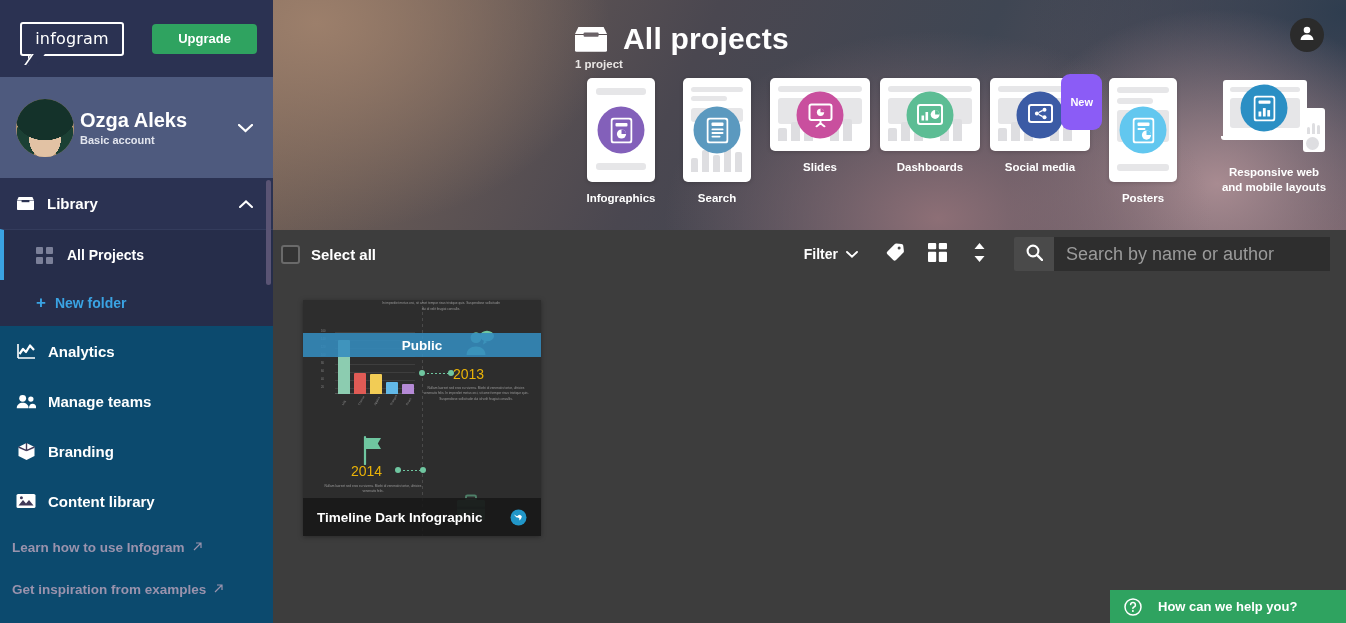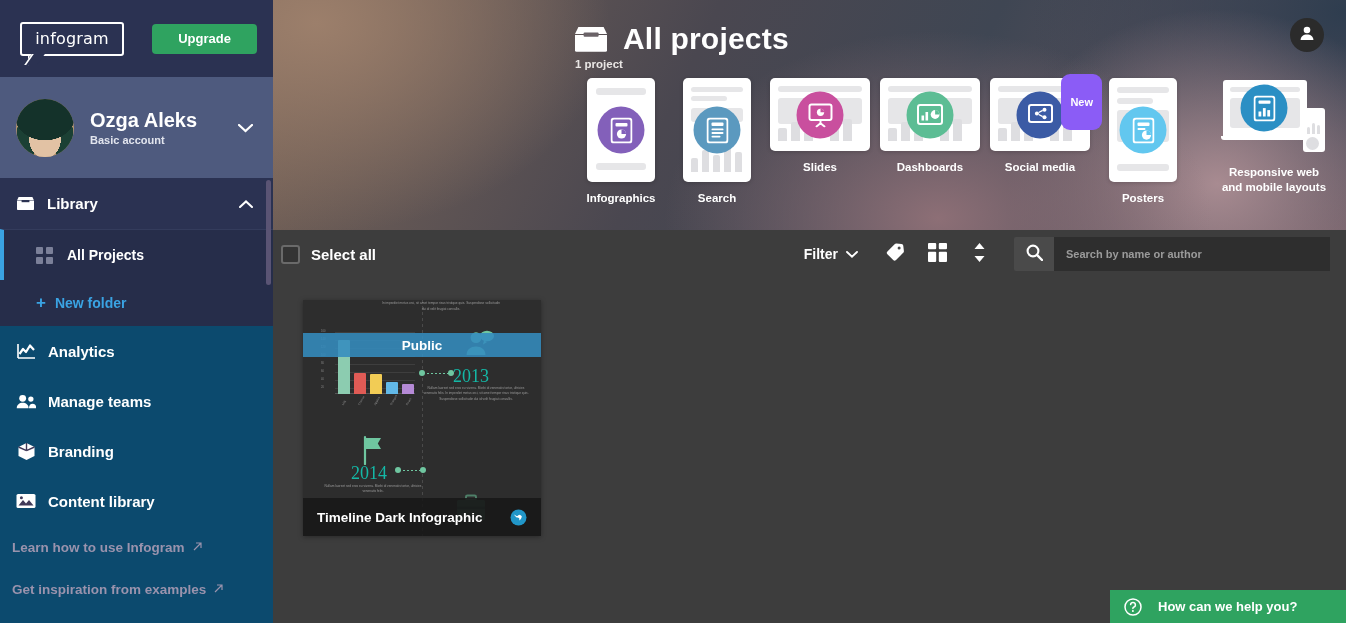--- a/index.html
+++ b/index.html
@@ -75,21 +75,21 @@
     flex: 0 0 58px;
   }
   .avatar-img:before {
     content:""; position:absolute; inset:0;
     background:
       radial-gradient(ellipse 30px 24px at 50% 30%, #14322a 0 99%, transparent 100%),
       radial-gradient(ellipse 16px 20px at 50% 68%, #e2c2a4 0 99%, transparent 100%),
       radial-gradient(ellipse 10px 26px at 19% 62%, #1b4034 0 99%, transparent 100%),
       radial-gradient(ellipse 10px 26px at 81% 62%, #1b4034 0 99%, transparent 100%);
   }
-  .profile-txt { margin-left: 16px; }
+  .profile-txt { margin-left: 6px; }
   .profile-name { color: #fff; font-size: 20px; font-weight: bold; line-height: 1.1; }
   .profile-sub { color: #e2e5ee; font-size: 11px; font-weight: bold; margin-top: 3px; }
   .profile-chev {
     position: absolute; right: 20px; top: 50%; transform: translateY(-50%);
     color: #fff; font-size: 14px;
   }
 
   .sb-section {
     height: 51px; background: #2b3252;
     display: flex; align-items: center; padding: 0 16px;
@@ -206,22 +206,22 @@
   }
   .selall-lbl { color: #fff; font-size: 15px; font-weight: bold; }
   .tb-right { margin-left: auto; display: flex; align-items: center; }
   .filter-btn { color: #fff; font-size: 14px; font-weight: bold; display: flex; align-items: center; cursor: pointer; margin-right: 22px; }
   .filter-chev { margin-left: 8px; font-size: 11px; }
   .tb-icon { width: 30px; height: 30px; display:flex; align-items:center; justify-content:center; cursor:pointer; margin-right: 12px; }
   .search-wrap { display: flex; align-items: center; background: #4a4a4a; border-radius: 2px; height: 34px; margin-left: 8px; }
   .search-ic { width: 40px; display:flex; align-items:center; justify-content:center; cursor:pointer; }
   .search-input {
     width: 276px; height: 34px; border: none; outline: none;
-    background: #2e2e2e; color: #ffffff; font-size: 11px;
-    padding: 0 12px; font-family: "Liberation Sans", sans-serif; font-weight: bold;
+    background: #2e2e2e; color: #ffffff; font-size: 18px;
+    padding: 0 12px; font-family: "Liberation Sans", sans-serif;
   }
   .search-input::placeholder { color: #9b9b9b; }
 
   
   .grid { padding: 22px 0 0 30px; display: flex; flex-wrap: wrap; gap: 18px; }
   .proj {
     width: 238px; height: 236px; background: #2a2a2a;
     position: relative; cursor: pointer; overflow: hidden;
     box-shadow: 0 1px 5px rgba(0,0,0,.35);
   }
@@ -231,22 +231,22 @@
      background: repeating-linear-gradient(to bottom,#4a4a4a 0 3px, transparent 3px 6px); }
   .mini-chart { position: absolute; left: 18px; top: 30px; width: 94px; height: 78px; }
   .mc-grid { position:absolute; left:14px; right:0; top:0; bottom:14px; }
   .mc-line { position:absolute; left:0; right:0; height:1px; background:#3e3e3e; }
   .mc-bar { position: absolute; bottom: 14px; width: 12px; border-radius: 1px 1px 0 0; }
   .mc-ax { position:absolute; left:14px; right:0; bottom:14px; height:1px; background:#555; }
   .mc-yl { position:absolute; left:0; font-size:2.6px; color:#888; }
   .mc-xl { position:absolute; bottom:0; font-size:3px; color:#8a8a8a;
            transform: rotate(-60deg); transform-origin: left top; white-space:nowrap; }
   .yr {
-    position:absolute; color:#14b8a6; font-size: 18px;
-    font-family: Liberation Serif, serif;
+    position:absolute; color:#eab308; font-size: 14px;
+    font-family: Liberation Sans, sans-serif;
   }
   .para { position:absolute; font-size:3.2px; color:#9a9a9a; text-align:center; line-height:1.7; }
   .dotline { position:absolute; height:1px;
      background: repeating-linear-gradient(to right,#6fc6a0 0 2px, transparent 2px 4px); }
   .node { position:absolute; width:6px; height:6px; border-radius:50%; background:#6fc6a0; }
   .pub-band {
     position: absolute; left: 0; right: 0; top: 9px; height: 24px;
     background: rgba(52,140,190,.88);
     display: flex; align-items: center; justify-content: center; margin-top: 24px;
   }

